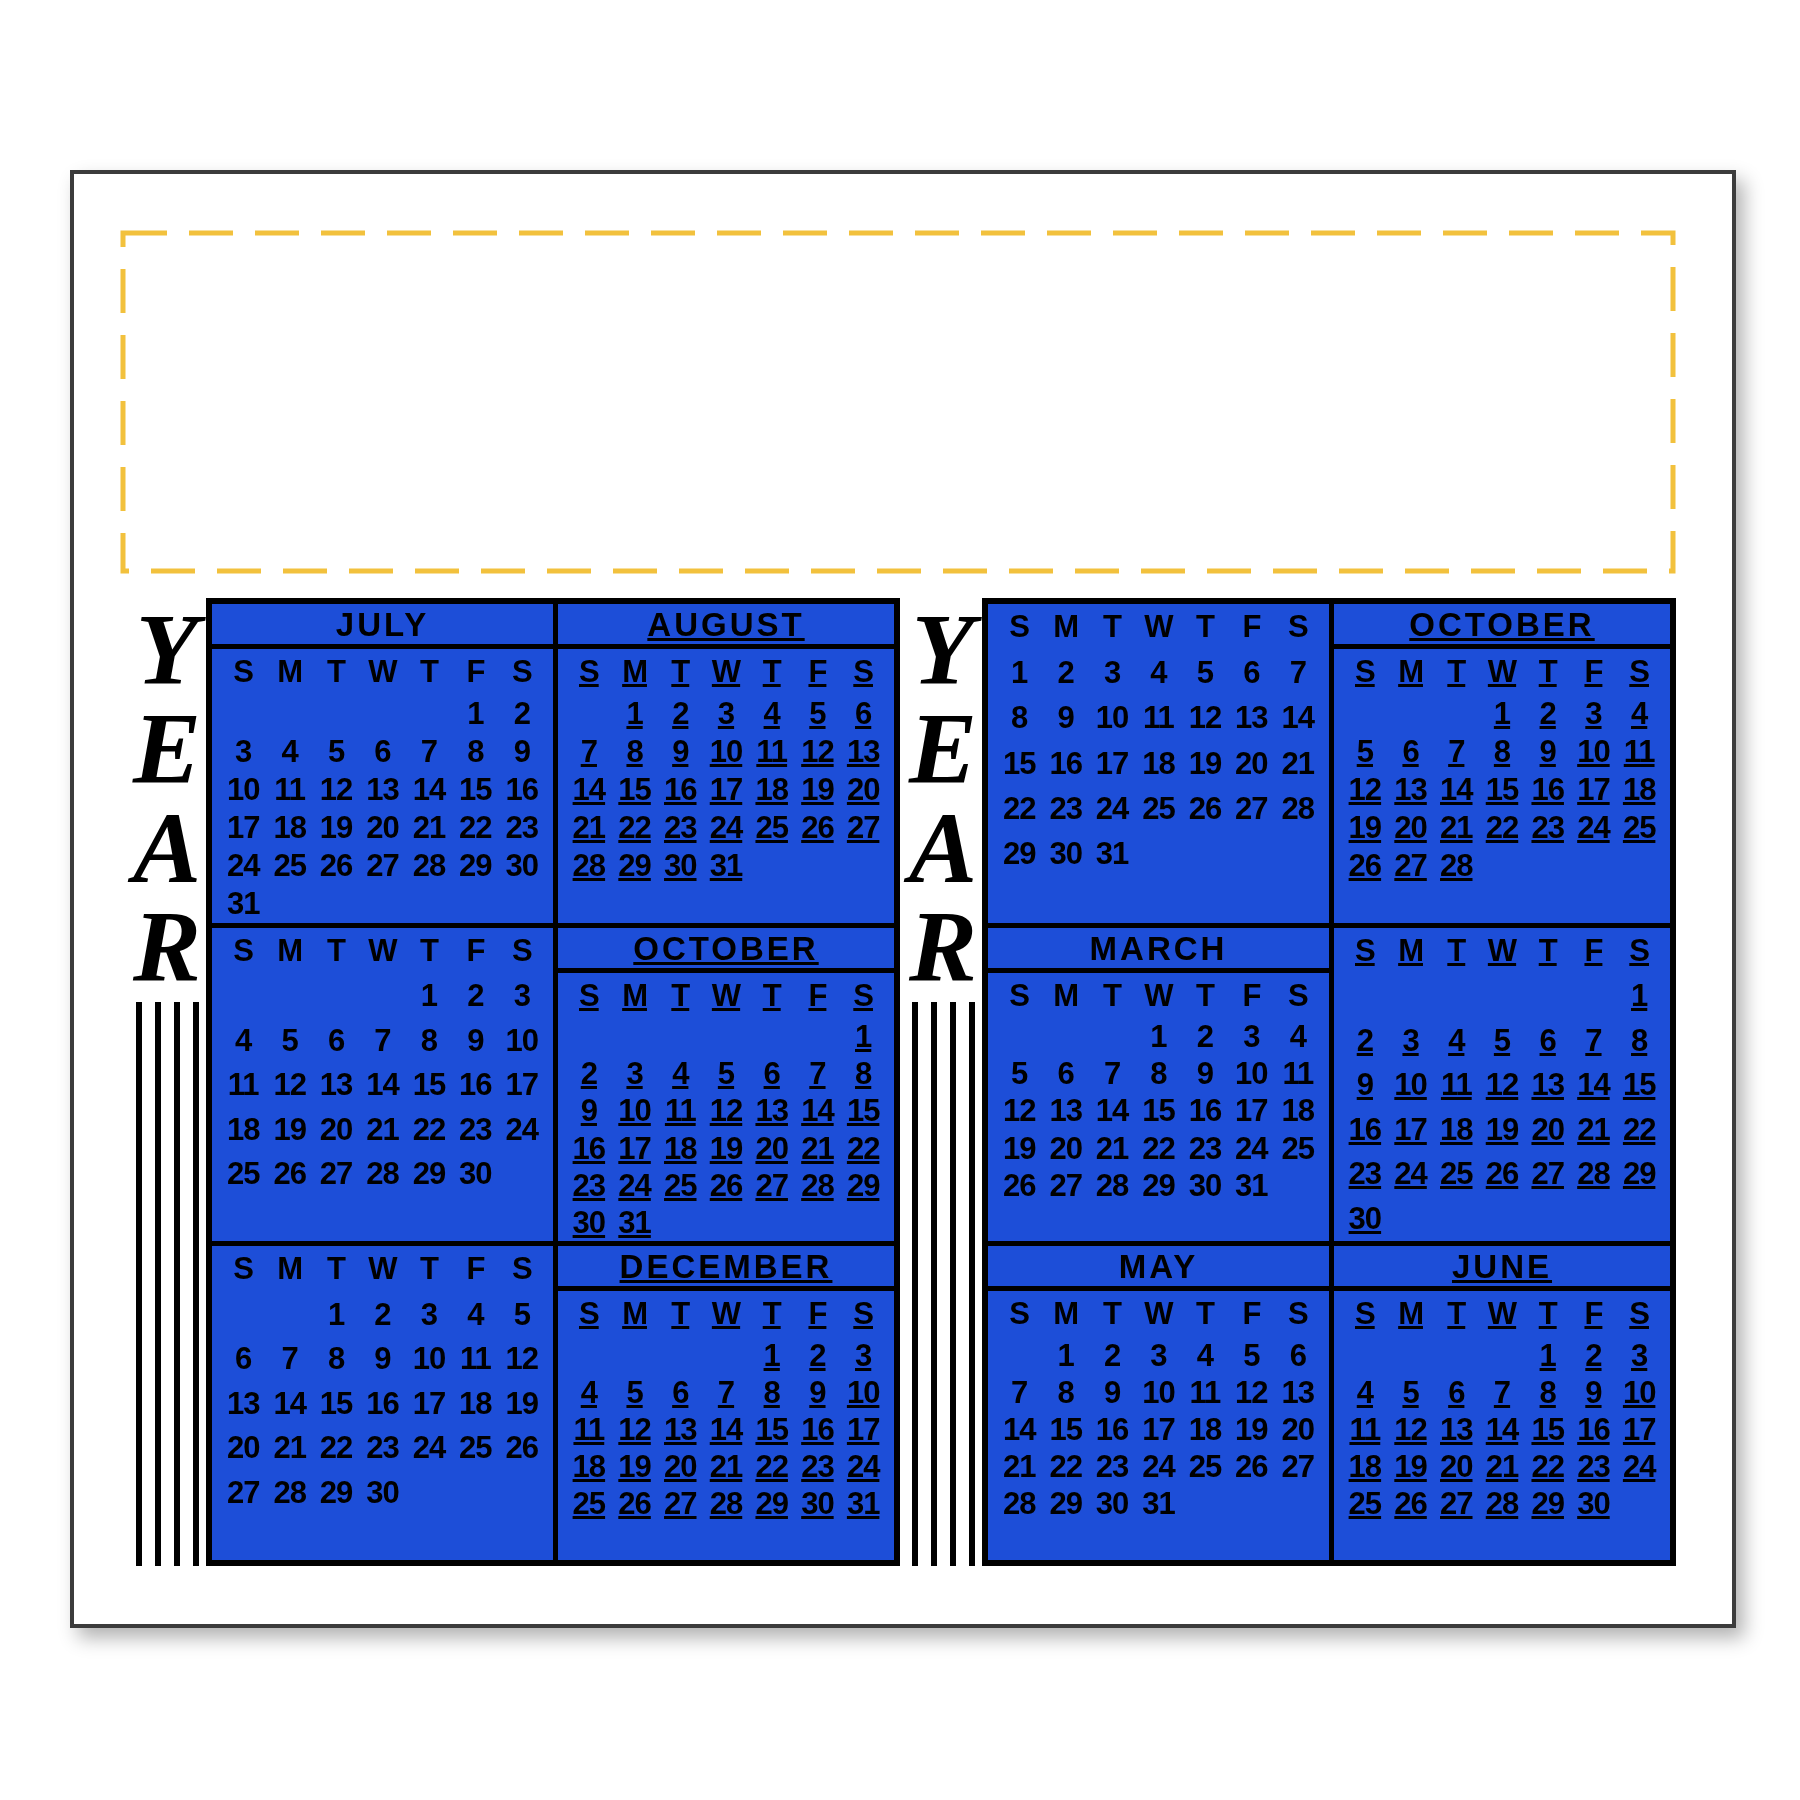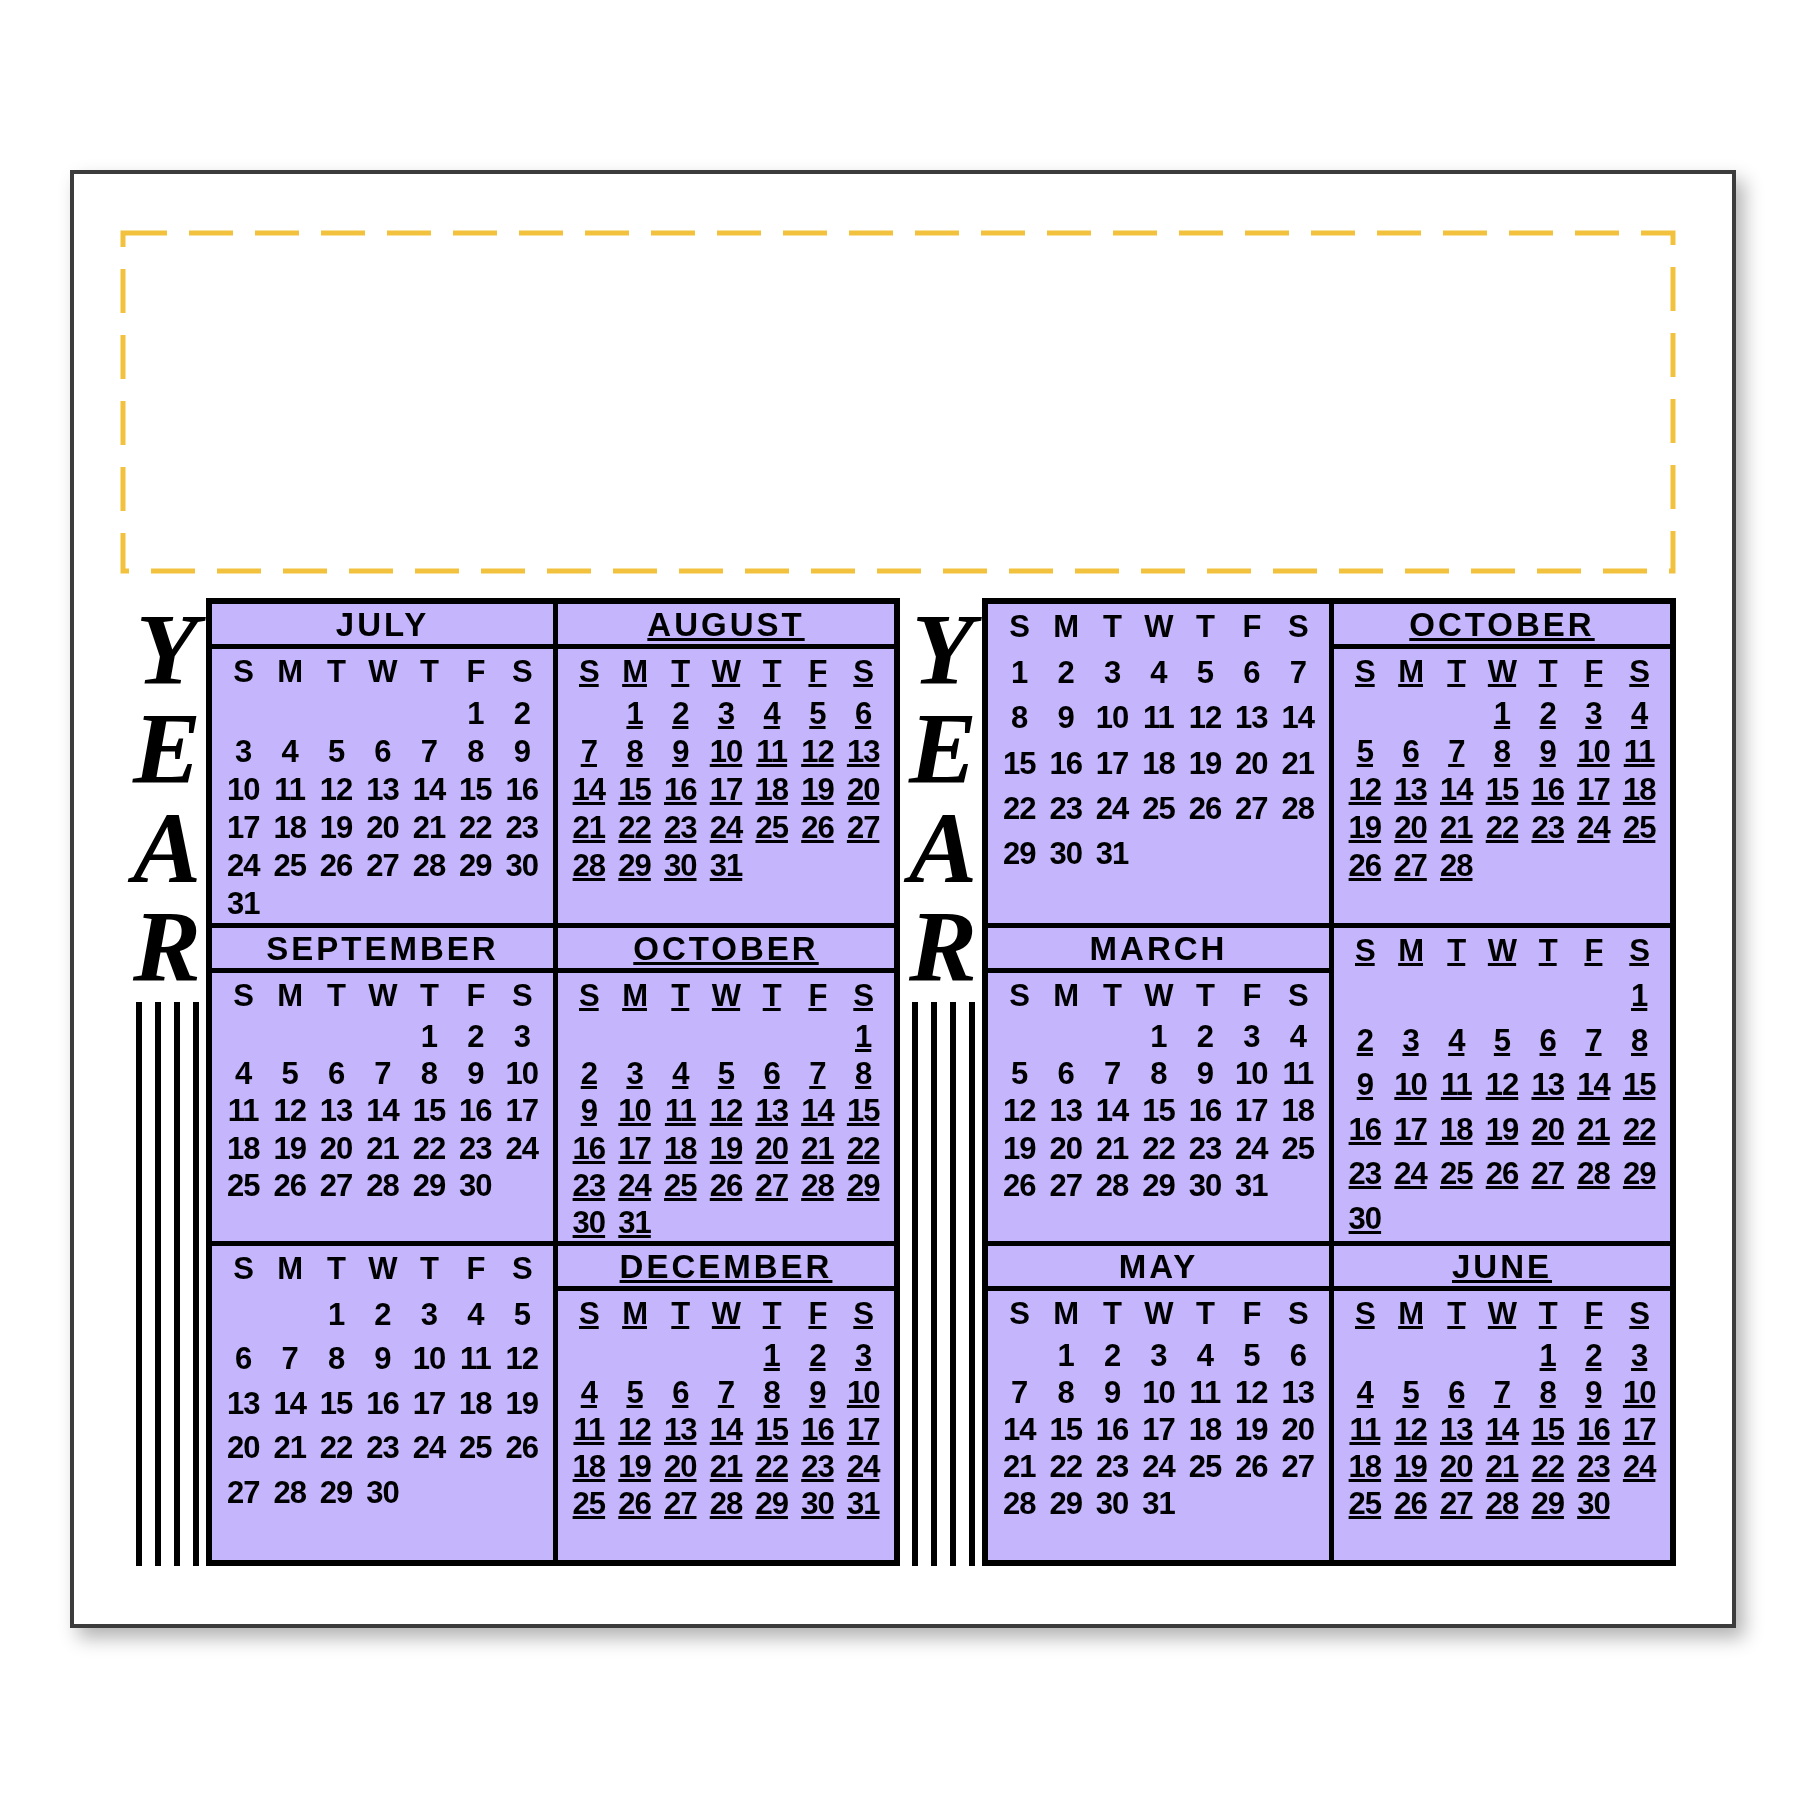--- a/index.html
+++ b/index.html
@@ -37,21 +37,21 @@
     display:block;text-align:center;
   }
   .stripes{
     width:63px;flex:1;margin-top:6px;
     background:repeating-linear-gradient(to right,#000 0 6px,transparent 6px 19px);
   }
   .grid{
     width:694px;height:100%;
     border:6px solid #000;box-sizing:border-box;
     display:grid;grid-template-rows:repeat(3,1fr);
-    background:#c4b5fd;
+    background:#1d4ed8;
   }
   .month-row{display:grid;grid-template-columns:1fr 1fr;min-height:0;}
   .month-row + .month-row{border-top:5px solid #000;}
   .month{display:flex;flex-direction:column;min-height:0;}
   .month + .month{border-left:5px solid #000;text-decoration:underline;}
   .month-title{
     height:40px;line-height:41px;
     border-bottom:5px solid #000;
     text-align:center;font-weight:bold;font-size:33px;letter-spacing:3px;
   }
@@ -221,21 +221,20 @@
                   <div class="cell"></div>
                   <div class="cell"></div>
                   <div class="cell"></div>
                   <div class="cell"></div>
                 </div>
               </div>
   </div>
           </div>
           <div class="month-row">
             <div class="month">
-    <div class="month-title">SEPTEMBER</div>
     <div class="days">
       <div class="dow">
                   <div class="cell">S</div>
                   <div class="cell">M</div>
                   <div class="cell">T</div>
                   <div class="cell">W</div>
                   <div class="cell">T</div>
                   <div class="cell">F</div>
                   <div class="cell">S</div>
                 </div>

